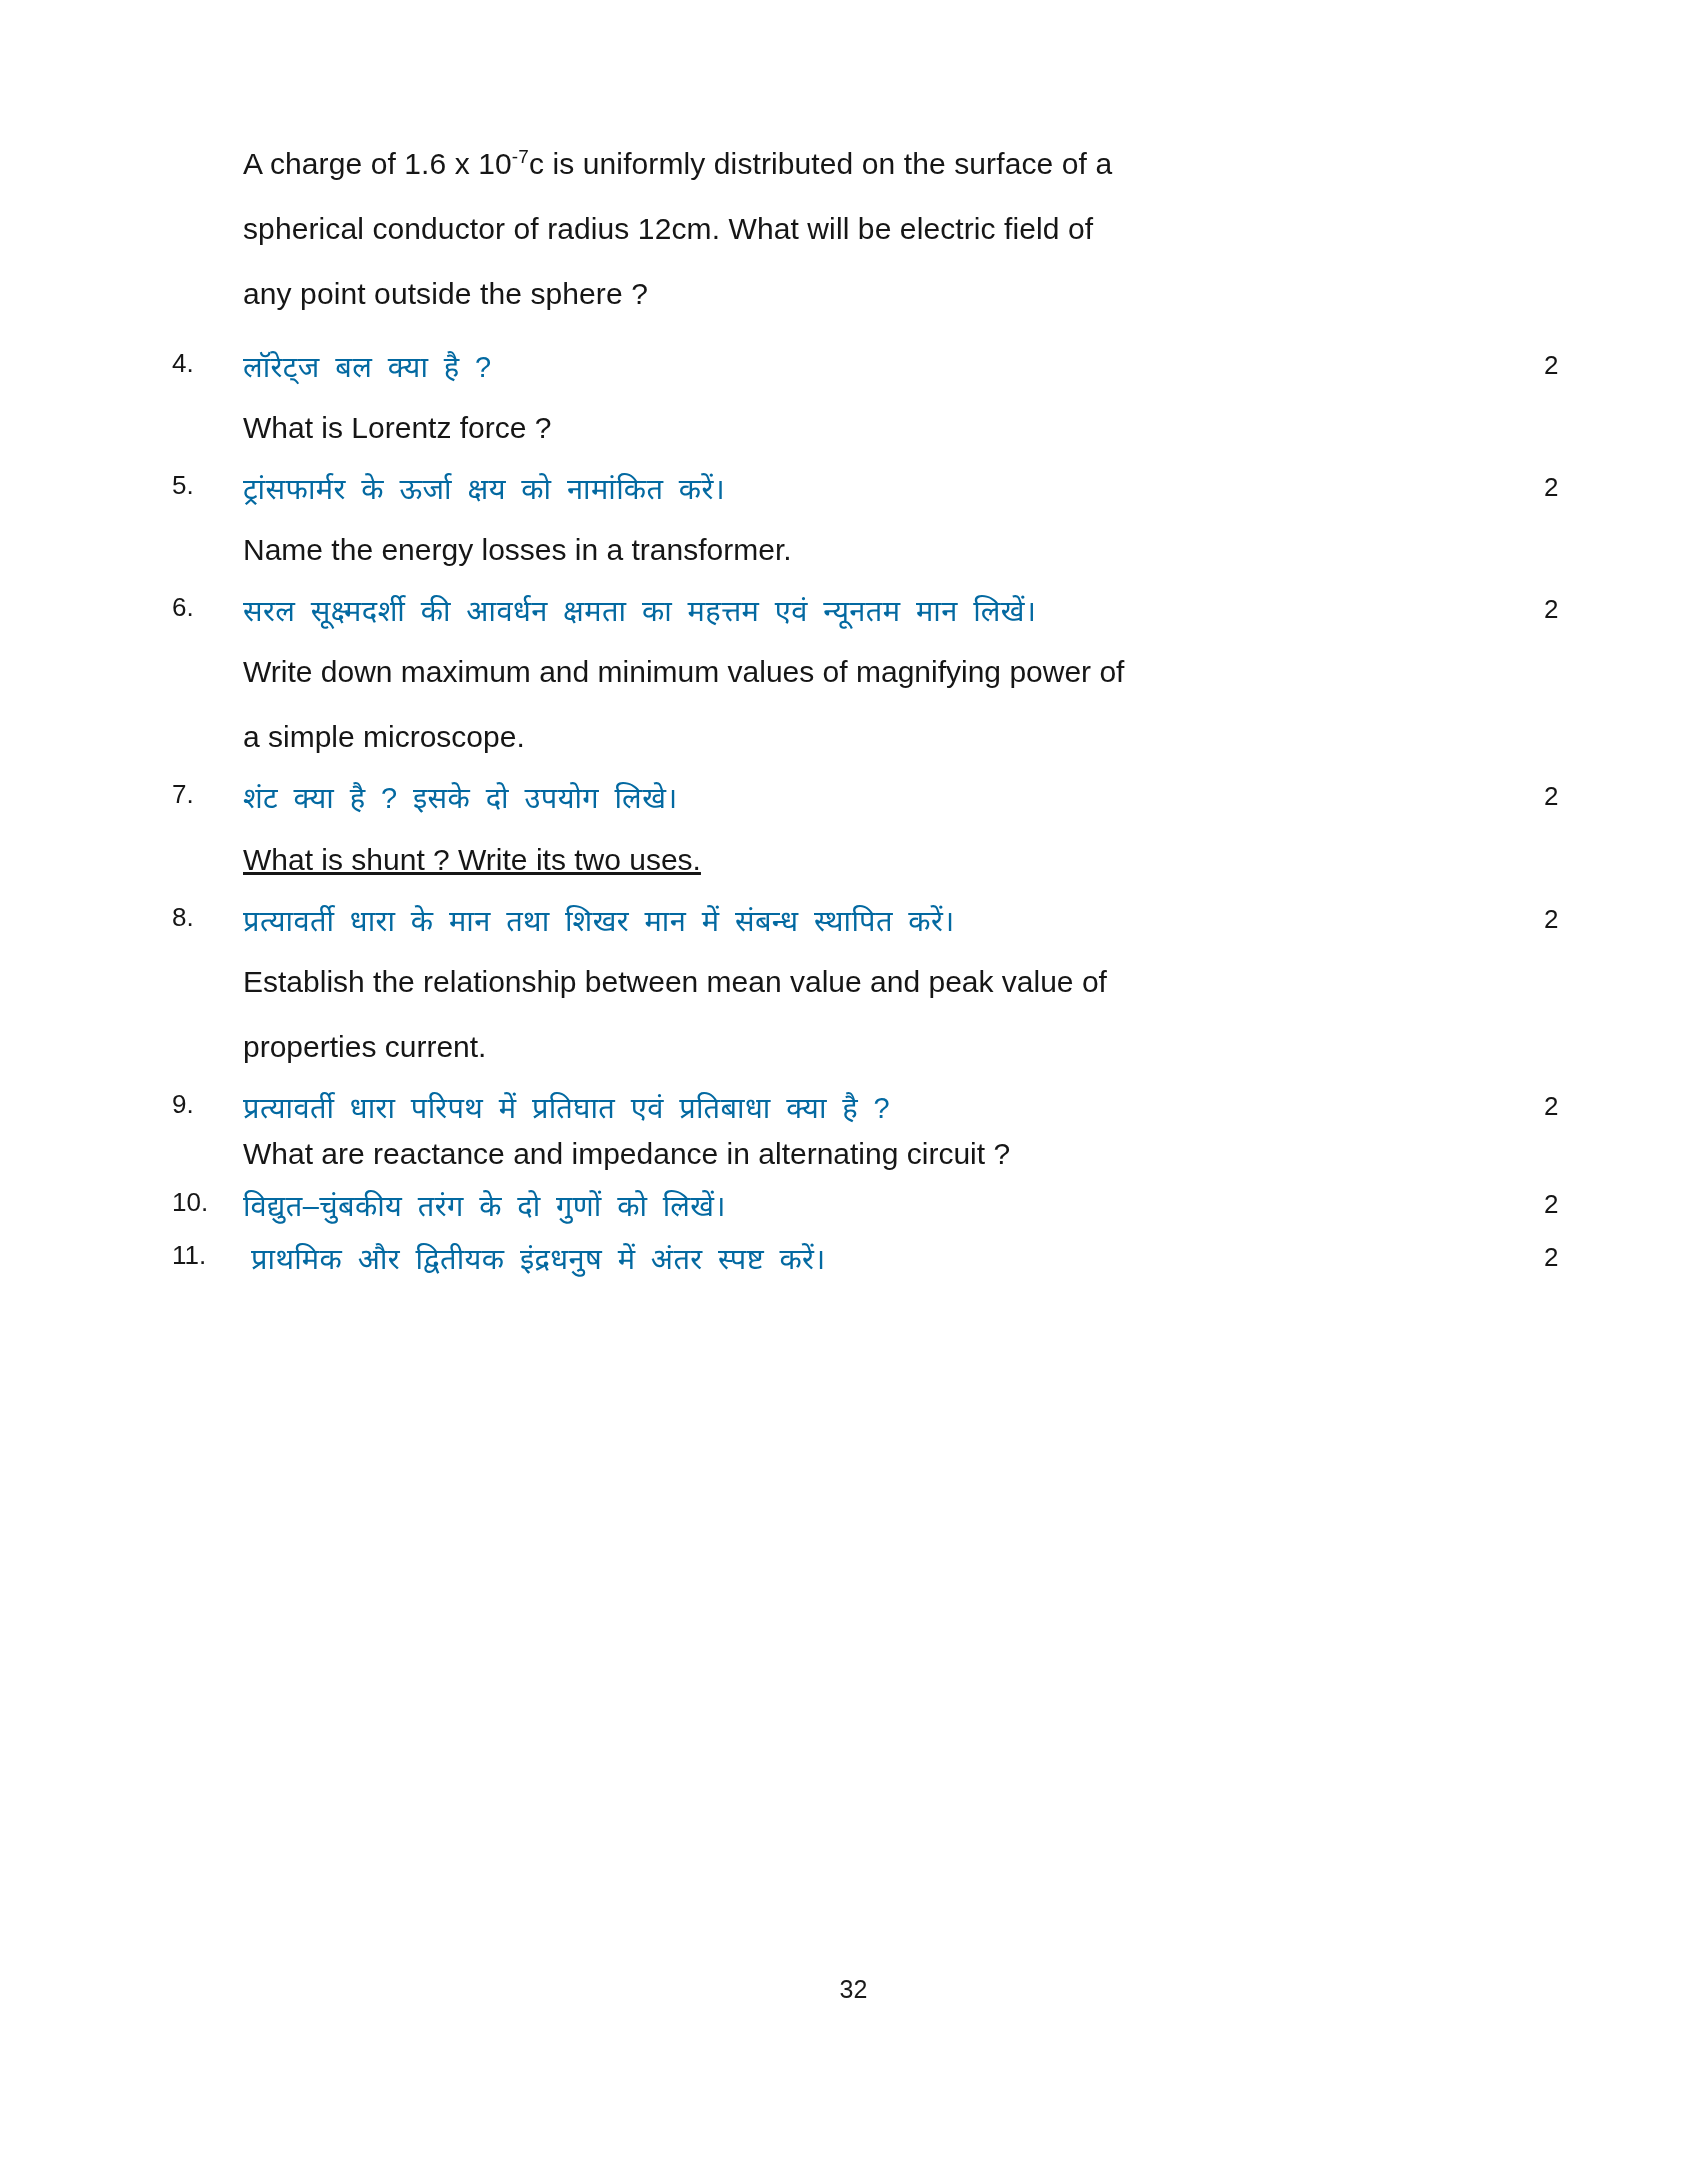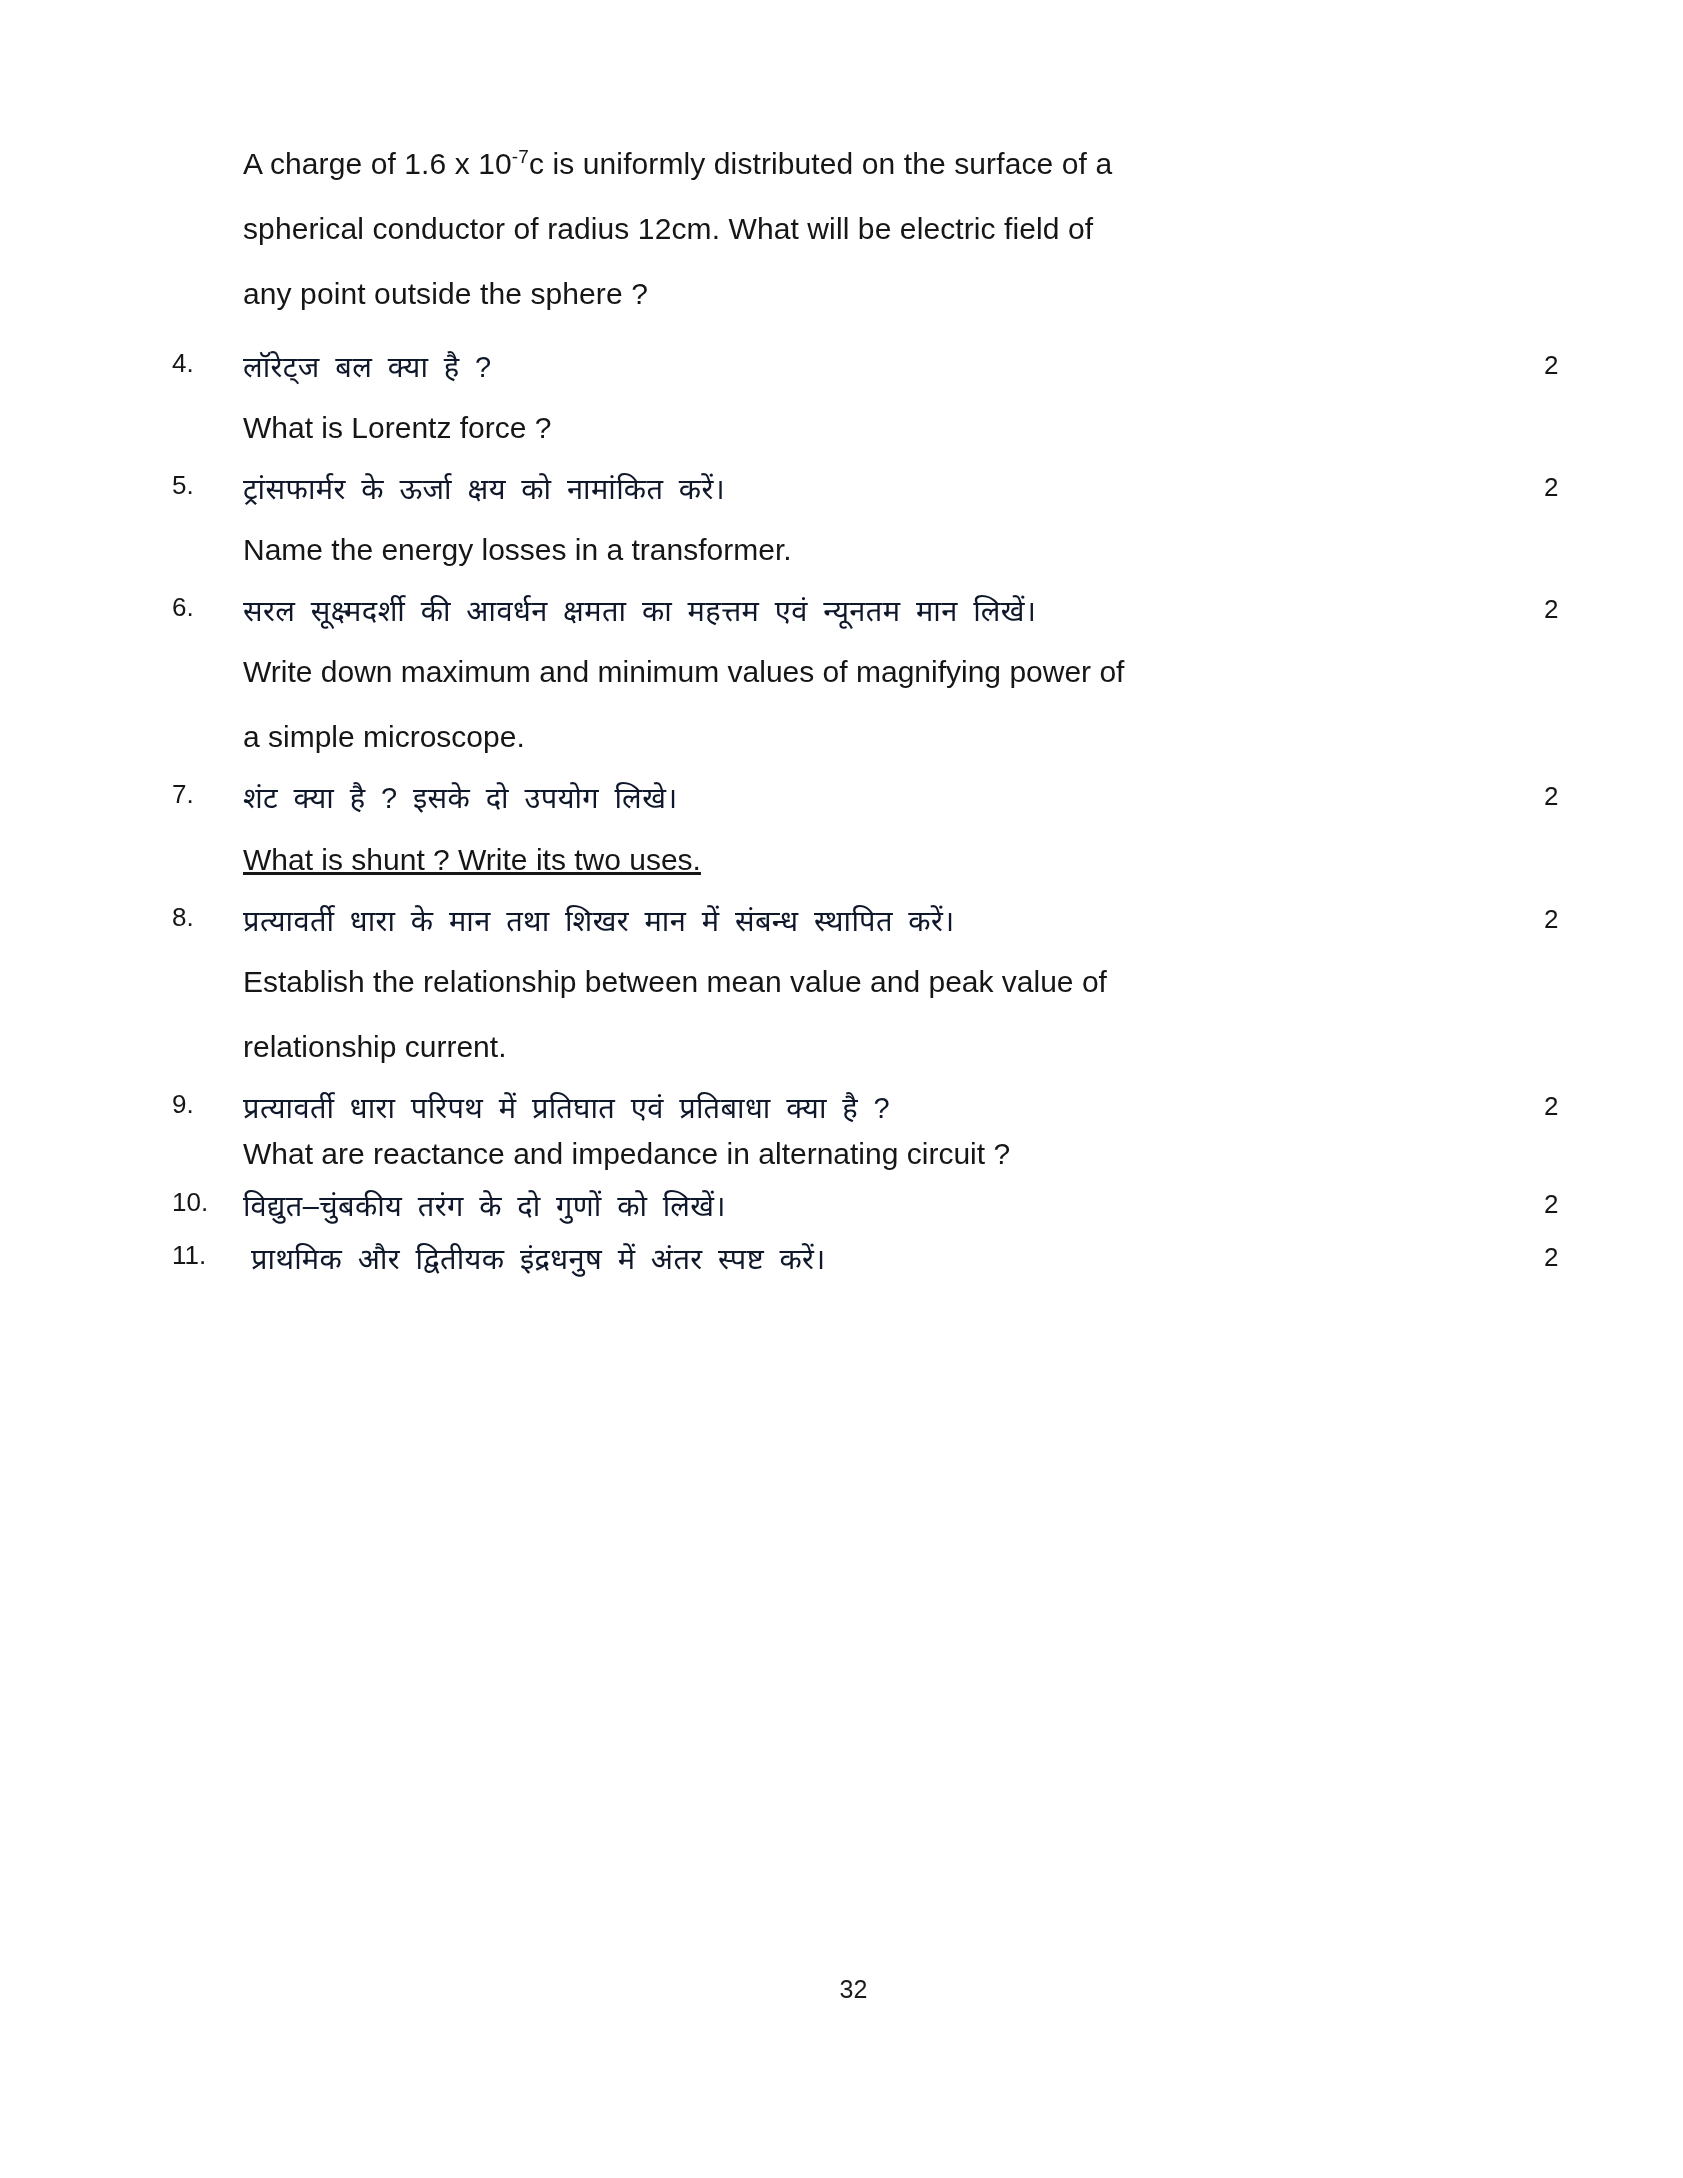--- a/index.html
+++ b/index.html
@@ -71,21 +71,21 @@
     width: 40px;
     font-size: 26px;
     text-align: left;
     color: #161616;
   }
 
   .hindi {
     font-family: "Liberation Sans", "DejaVu Sans", sans-serif;
     font-size: 29px;
     line-height: 1.35;
-    color: #0f172a;
+    color: #0369a1;
     white-space: nowrap;
   }
   .hindi.spread {
     letter-spacing: 0.4px;
     word-spacing: 7px;
   }
   .english {
     font-size: 30px;
     line-height: 65px;
     color: #161616;
@@ -149,21 +149,21 @@
       <div class="hindi spread">शंट क्या है ? इसके दो उपयोग लिखे।</div>
     </div>
     <div class="english" style="margin-top:8px;text-decoration:underline;">What is shunt ? Write its two uses.</div>
 
     <div class="qrow block" style="margin-top:10px;">
       <span class="qnum">8.</span>
       <span class="marks">2</span>
       <div class="hindi spread">प्रत्यावर्ती धारा के मान तथा शिखर मान में संबन्ध स्थापित करें।</div>
     </div>
     <div class="english" style="margin-top:8px;">Establish the relationship between mean value and peak value of</div>
-    <div class="english">relationship current.</div>
+    <div class="english">properties current.</div>
 
     <div class="qrow block" style="margin-top:10px;">
       <span class="qnum">9.</span>
       <span class="marks">2</span>
       <div class="hindi spread">प्रत्यावर्ती धारा परिपथ में प्रतिघात एवं प्रतिबाधा क्या है ?</div>
     </div>
     <div class="english" style="margin-top:-2px;line-height:55px;">What are reactance and impedance in alternating circuit ?</div>
 
     <div class="qrow block" style="margin-top:6px;">
       <span class="qnum">10.</span>

